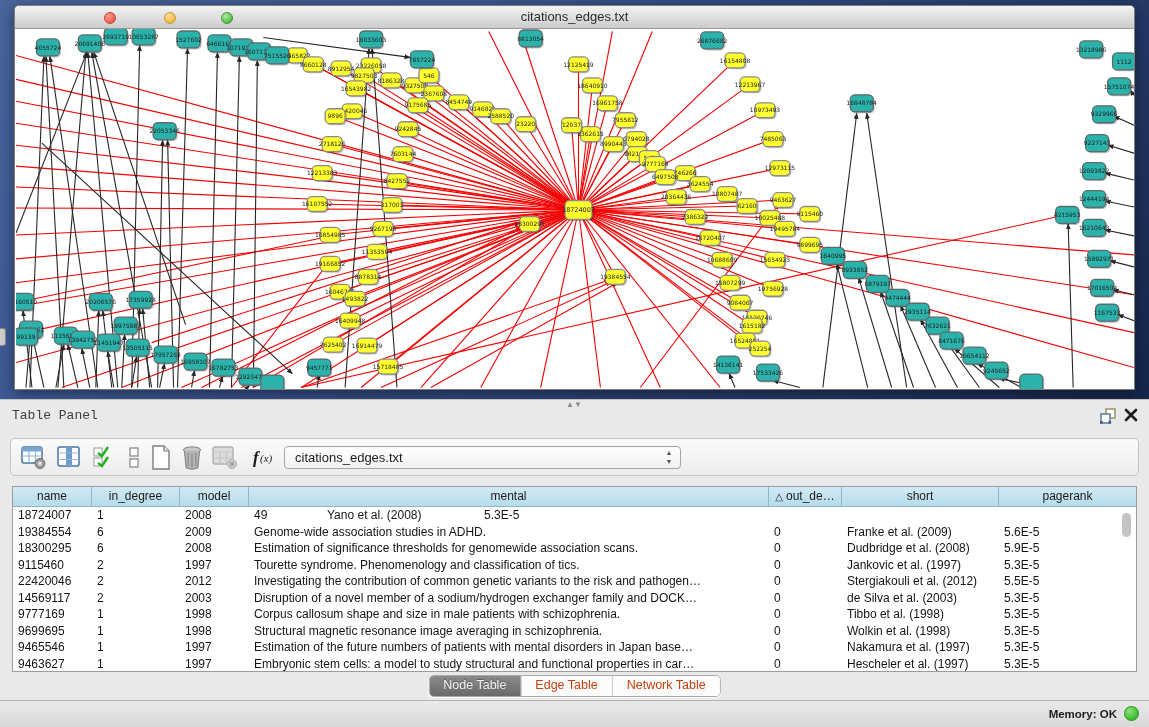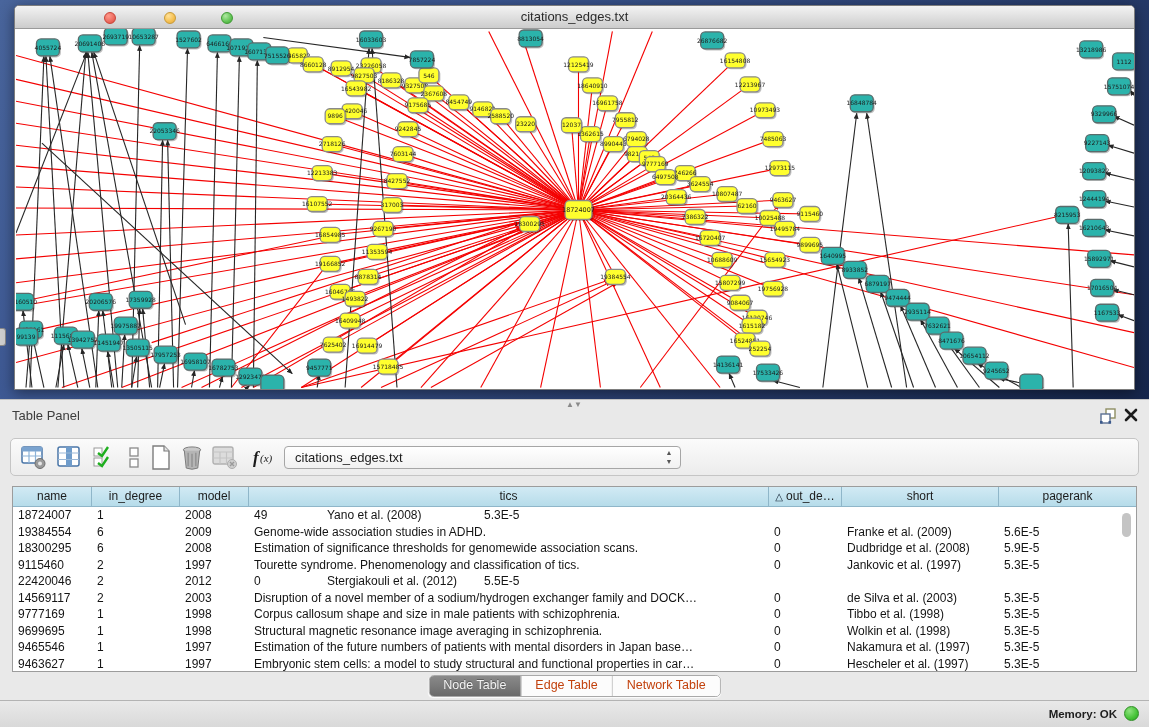--- a/index.html
+++ b/index.html
@@ -15,21 +15,21 @@
   #win-title{width:100%;text-align:center;line-height:22px;font-size:13px;color:#2b2b2b;}
   .tl{top:6px;width:12px;height:12px;border-radius:50%;box-sizing:border-box;}
   .tl.red{left:89px;background:radial-gradient(circle at 35% 30%,#ff9a8c,#ec6a5e 60%,#d8473a);border:1px solid #c94438;}
   .tl.yel{left:149px;background:radial-gradient(circle at 35% 30%,#ffe29a,#f5bf4f 60%,#dfa73e);border:1px solid #c99b38;}
   .tl.grn{left:206px;background:radial-gradient(circle at 35% 30%,#b0e8a2,#61c454 60%,#47a53a);border:1px solid #3f9a34;}
   #canvas{left:1px;top:23px;width:1118px;height:360px;background:#ffffff;overflow:hidden;}
   #net-svg{display:block;}
   #edge-handle{left:0;top:328px;width:5px;height:16px;background:#cfcfcf;border:1px solid #8a8a8a;border-left:none;border-radius:0 3px 3px 0;}
   
   #panel-header{left:0;top:399px;width:1149px;height:32px;background:#e9e9e9;border-top:1px solid #c2c2c2;}
-  #panel-title{left:12px;top:8px;font-size:13px;color:#3d3d3d;}
+  #panel-title{left:12px;top:8px;font-size:13px;color:#3d3d3d;font-family:Liberation Mono, monospace;}
   #splitter-grip{left:566px;top:1px;width:14px;height:9px;color:#8a8a8a;font-size:8px;line-height:8px;text-align:center;}
   #float-icon{left:1100px;top:8px;width:17px;height:16px;}
   #close-icon{left:1124px;top:8px;width:14px;height:14px;}
   #toolbar{left:10px;top:438px;width:1129px;height:38px;background:linear-gradient(#fbfbfb,#ececec);
     border:1px solid #c5c5c5;border-radius:5px;box-sizing:border-box;}
   .tbi{top:6px;height:25px;}
   #dropdown{left:273px;top:7px;width:397px;height:23px;background:linear-gradient(#ffffff,#f1f1f1);
     border:1px solid #a6a6a6;border-radius:4px;box-sizing:border-box;}
   #dropdown-text{left:10px;top:3px;font-size:13px;color:#1d1d1d;}
   #dropdown-arrows{right:5px;top:1px;width:12px;height:20px;font-size:7px;line-height:9px;color:#555;text-align:center;}
@@ -978,21 +978,21 @@
     <span id="dropdown-text" class="abs">citations_edges.txt</span>
     <div id="dropdown-arrows" class="abs">▲<br>▼</div>
   </div>
 </div>
 
 <div id="table-wrap" class="abs">
   <div id="thead">
       <div class="th c0">name</div>
       <div class="th c1">in_degree</div>
       <div class="th c2">model</div>
-      <div class="th c3">tics</div>
+      <div class="th c3">mental</div>
       <div class="th c4"><span class="sort-glyph">△</span>out_de…</div>
       <div class="th c5">short</div>
       <div class="th c6">pagerank</div>
     </div>
   <div id="tbody">
       <div class="tr">
         <div class="td c0">18724007</div>
         <div class="td c1">1</div>
         <div class="td c2">2008</div>
         <div class="td c4">49</div>
@@ -1023,20 +1023,21 @@
         <div class="td c2">1997</div>
         <div class="td c3">Tourette syndrome. Phenomenology and classification of tics.</div>
         <div class="td c4">0</div>
         <div class="td c5">Jankovic et al. (1997)</div>
         <div class="td c6">5.3E-5</div>
       </div>
       <div class="tr">
         <div class="td c0">22420046</div>
         <div class="td c1">2</div>
         <div class="td c2">2012</div>
+        <div class="td c3">Investigating the contribution of common genetic variants to the risk and pathogen…</div>
         <div class="td c4">0</div>
         <div class="td c5">Stergiakouli et al. (2012)</div>
         <div class="td c6">5.5E-5</div>
       </div>
       <div class="tr">
         <div class="td c0">14569117</div>
         <div class="td c1">2</div>
         <div class="td c2">2003</div>
         <div class="td c3">Disruption of a novel member of a sodium/hydrogen exchanger family and DOCK…</div>
         <div class="td c4">0</div>

